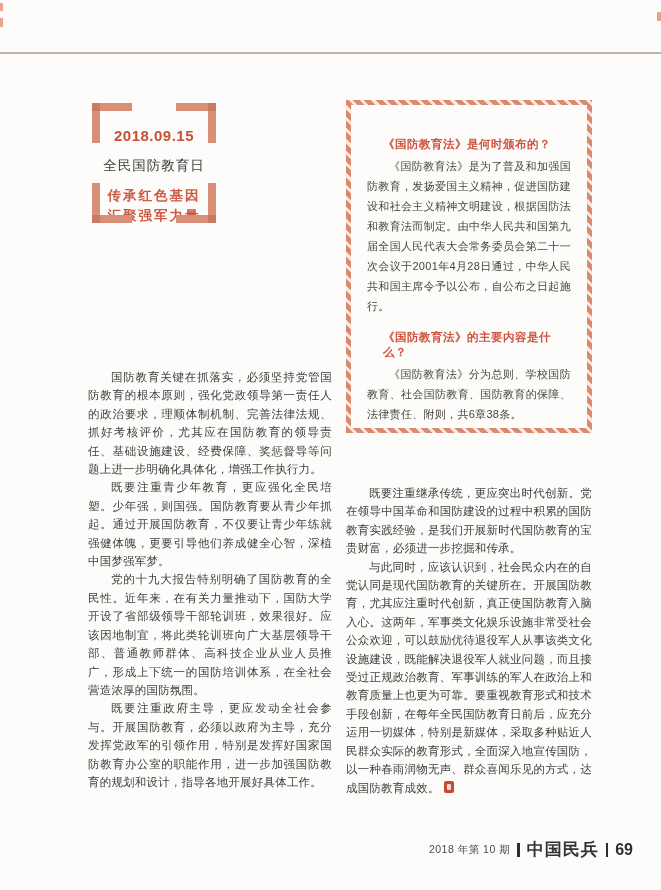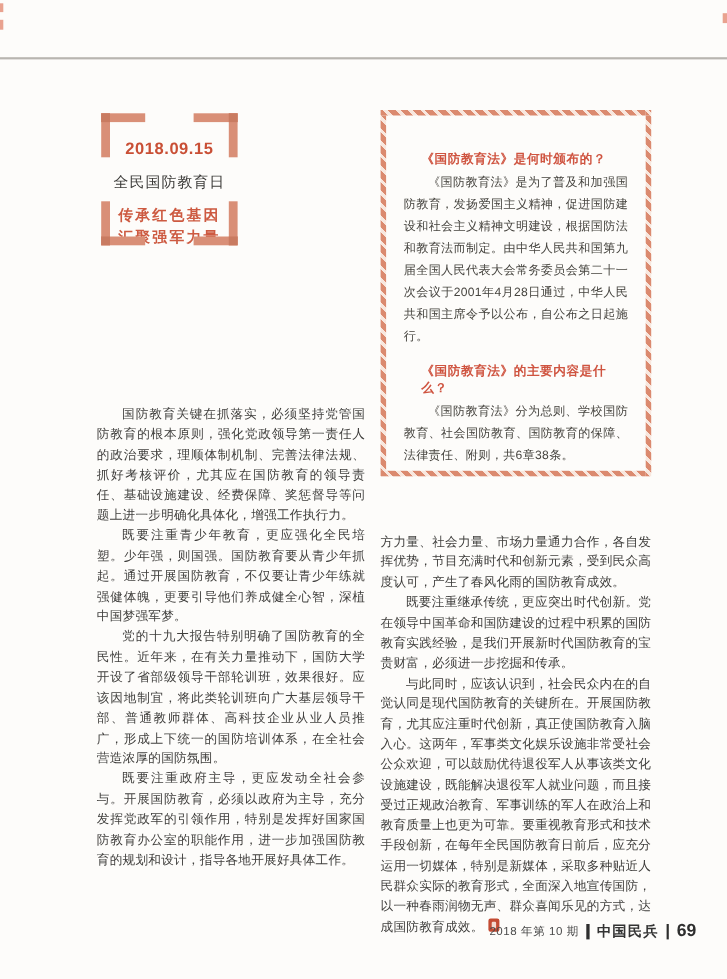--- a/index.html
+++ b/index.html
@@ -95,21 +95,21 @@
   }
 
   
   .footer{
     position:absolute;right:28px;top:838px;
     display:flex;align-items:center;
     color:#4a4a4a;
   }
   .footer .issue{font-size:10.5px;letter-spacing:.5px;}
   .footer .sep{width:2.5px;height:14px;background:#2e2e2e;margin:0 7px;}
-  .footer .mag{font-size:13px;font-weight:bold;color:#333;letter-spacing:1px;}
+  .footer .mag{font-size:17px;font-weight:bold;color:#333;letter-spacing:1px;}
   .footer .pagenum{font-size:16px;font-weight:bold;color:#2e2e2e;}
 </style>
 </head>
 <body>
 
 <div class="page">
 
   <div class="top-rule"></div>
   <div class="edge-mark m1"></div>
   <div class="edge-mark m2"></div>
@@ -136,21 +136,20 @@
   </div>
 
   <div class="col col-left">
     <p class="para">国防教育关键在抓落实，必须坚持党管国防教育的根本原则，强化党政领导第一责任人的政治要求，理顺体制机制、完善法律法规、抓好考核评价，尤其应在国防教育的领导责任、基础设施建设、经费保障、奖惩督导等问题上进一步明确化具体化，增强工作执行力。</p>
     <p class="para">既要注重青少年教育，更应强化全民培塑。少年强，则国强。国防教育要从青少年抓起。通过开展国防教育，不仅要让青少年练就强健体魄，更要引导他们养成健全心智，深植中国梦强军梦。</p>
     <p class="para">党的十九大报告特别明确了国防教育的全民性。近年来，在有关力量推动下，国防大学开设了省部级领导干部轮训班，效果很好。应该因地制宜，将此类轮训班向广大基层领导干部、普通教师群体、高科技企业从业人员推广，形成上下统一的国防培训体系，在全社会营造浓厚的国防氛围。</p>
     <p class="para">既要注重政府主导，更应发动全社会参与。开展国防教育，必须以政府为主导，充分发挥党政军的引领作用，特别是发挥好国家国防教育办公室的职能作用，进一步加强国防教育的规划和设计，指导各地开展好具体工作。</p>
   </div>
 
   <div class="col col-right">
-    <p class="para cont">方力量、社会力量、市场力量通力合作，各自发挥优势，节目充满时代和创新元素，受到民众高度认可，产生了春风化雨的国防教育成效。</p>
     <p class="para">既要注重继承传统，更应突出时代创新。党在领导中国革命和国防建设的过程中积累的国防教育实践经验，是我们开展新时代国防教育的宝贵财富，必须进一步挖掘和传承。</p>
     <p class="para"><span>与此同时，应该认识到，社会民众内在的自觉认同是现代国防教育的关键所在。开展国防教育，尤其应注重时代创新，真正使国防教育入脑入心。这两年，军事类文化娱乐设施非常受社会公众欢迎，可以鼓励优待退役军人从事该类文化设施建设，既能解决退役军人就业问题，而且接受过正规政治教育、军事训练的军人在政治上和教育质量上也更为可靠。要重视教育形式和技术手段创新，在每年全民国防教育日前后，应充分运用一切媒体，特别是新媒体，采取多种贴近人民群众实际的教育形式，全面深入地宣传国防，以一种春雨润物无声、群众喜闻乐见的方式，达成国防教育成效。</span><span class="endmark"></span></p>
   </div>
 
   <div class="footer">
     <span class="issue">2018 年第 10 期</span>
     <span class="sep"></span>
     <span class="mag">中国民兵</span>
     <span class="sep"></span>
     <span class="pagenum">69</span>

